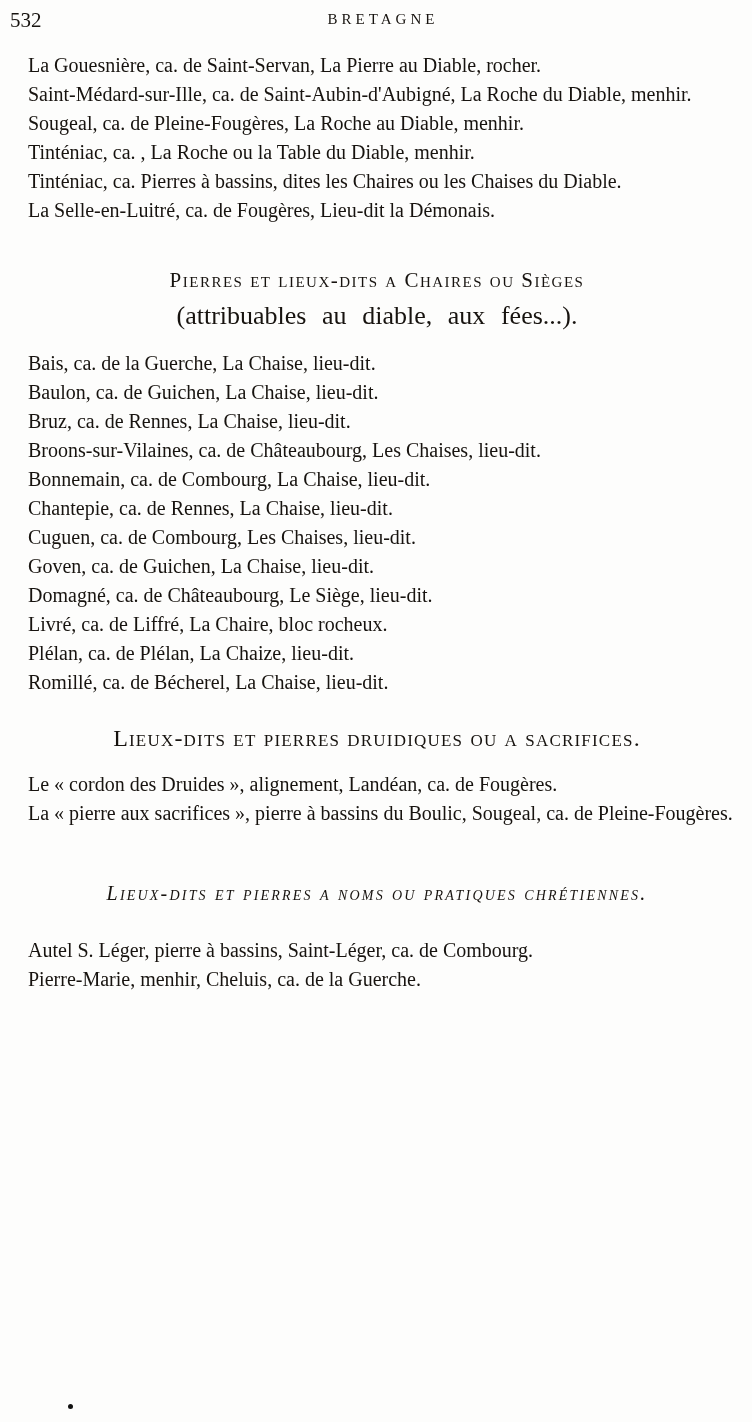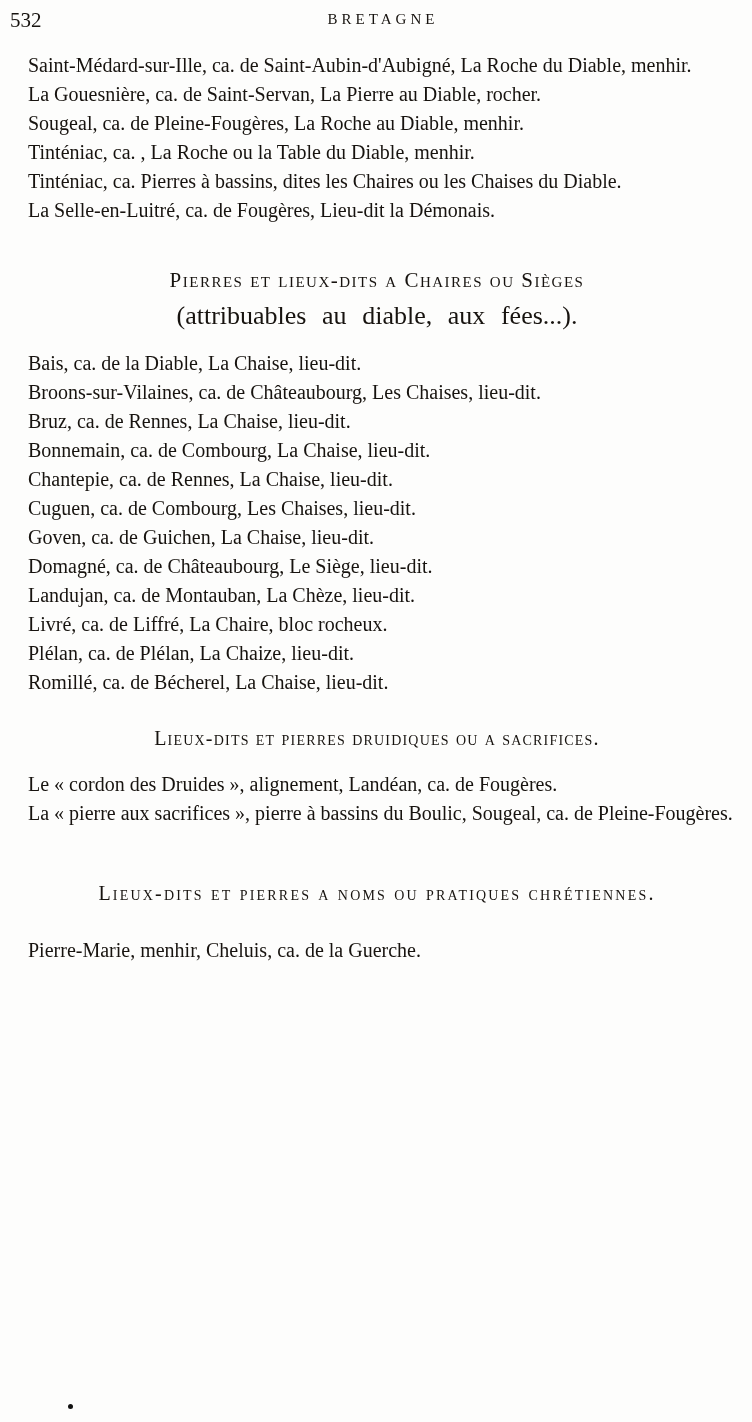--- a/index.html
+++ b/index.html
@@ -60,28 +60,29 @@
   .subtitle {
     margin: 6px 0 19px 0;
     text-align: center;
     text-indent: 0;
     font-size: 26px;
     word-spacing: 0.35em;
   }
   .h2 {
     margin-top: 27px;
     margin-bottom: 17px;
-    font-size: 20px;
+    font-size: 24px;
     letter-spacing: 1.2px;
   }
   .h3 {
     margin-top: 51px;
     margin-bottom: 28px;
     font-size: 20px;
     letter-spacing: 2.2px;
+    font-style: italic;
   }
   .ink-dot {
     position: absolute;
     left: 68px;
     top: 1404px;
     width: 5px;
     height: 5px;
     border-radius: 50%;
     background: #111;
   }
@@ -92,55 +93,56 @@
 <div class="page">
 
   <div class="running-header">
     <span class="page-number">532</span>
     <span class="running-title">BRETAGNE</span>
   </div>
 
   <div class="body-text">
 
     <div>
+      <p class="par">La Gouesnière, ca. de Saint-Servan, La Pierre au Diable, rocher.</p>
       <p class="par">Saint-Médard-sur-Ille, ca. de Saint-Aubin-d'Aubigné, La Roche du Diable, menhir.</p>
-      <p class="par">La Gouesnière, ca. de Saint-Servan, La Pierre au Diable, rocher.</p>
       <p class="par">Sougeal, ca. de Pleine-Fougères, La Roche au Diable, menhir.</p>
       <p class="par">Tinténiac, ca. , La Roche ou la Table du Diable, menhir.</p>
       <p class="par">Tinténiac, ca. Pierres à bassins, dites les Chaires ou les Chaises du Diable.</p>
       <p class="par">La Selle-en-Luitré, ca. de Fougères, Lieu-dit la Démonais.</p>
     </div>
 
     <div>
       <h2 class="heading h1">Pierres et lieux-dits a Chaires ou Sièges</h2>
       <p class="subtitle">(attribuables au diable, aux fées...).</p>
       <div class="list">
-        <p class="par">Bais, ca. de la Diable, La Chaise, lieu-dit.</p>
+        <p class="par">Bais, ca. de la Guerche, La Chaise, lieu-dit.</p>
+        <p class="par">Baulon, ca. de Guichen, La Chaise, lieu-dit.</p>
+        <p class="par">Bruz, ca. de Rennes, La Chaise, lieu-dit.</p>
         <p class="par">Broons-sur-Vilaines, ca. de Châteaubourg, Les Chaises, lieu-dit.</p>
-        <p class="par">Bruz, ca. de Rennes, La Chaise, lieu-dit.</p>
         <p class="par">Bonnemain, ca. de Combourg, La Chaise, lieu-dit.</p>
         <p class="par">Chantepie, ca. de Rennes, La Chaise, lieu-dit.</p>
         <p class="par">Cuguen, ca. de Combourg, Les Chaises, lieu-dit.</p>
         <p class="par">Goven, ca. de Guichen, La Chaise, lieu-dit.</p>
         <p class="par">Domagné, ca. de Châteaubourg, Le Siège, lieu-dit.</p>
-        <p class="par">Landujan, ca. de Montauban, La Chèze, lieu-dit.</p>
         <p class="par">Livré, ca. de Liffré, La Chaire, bloc rocheux.</p>
         <p class="par">Plélan, ca. de Plélan, La Chaize, lieu-dit.</p>
         <p class="par">Romillé, ca. de Bécherel, La Chaise, lieu-dit.</p>
       </div>
     </div>
 
     <div>
       <h2 class="heading h2">Lieux-dits et pierres druidiques ou a sacrifices.</h2>
       <p class="par">Le « cordon des Druides », alignement, Landéan, ca. de Fougères.</p>
       <p class="par">La « pierre aux sacrifices », pierre à bassins du Boulic, Sougeal, ca. de Pleine-Fougères.</p>
     </div>
 
     <div>
       <h2 class="heading h3">Lieux-dits et pierres a noms ou pratiques chrétiennes.</h2>
+      <p class="par">Autel S. Léger, pierre à bassins, Saint-Léger, ca. de Combourg.</p>
       <p class="par">Pierre-Marie, menhir, Cheluis, ca. de la Guerche.</p>
     </div>
 
   </div>
 
   <div class="ink-dot"></div>
 
 </div>
 
 </body></html>

